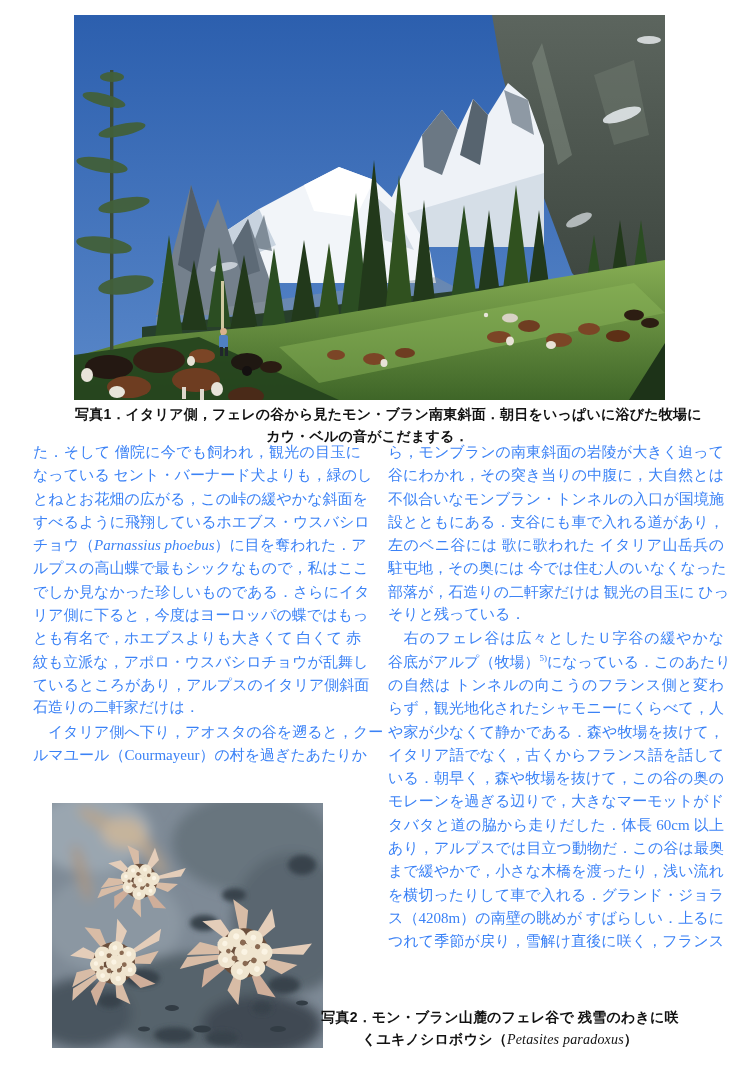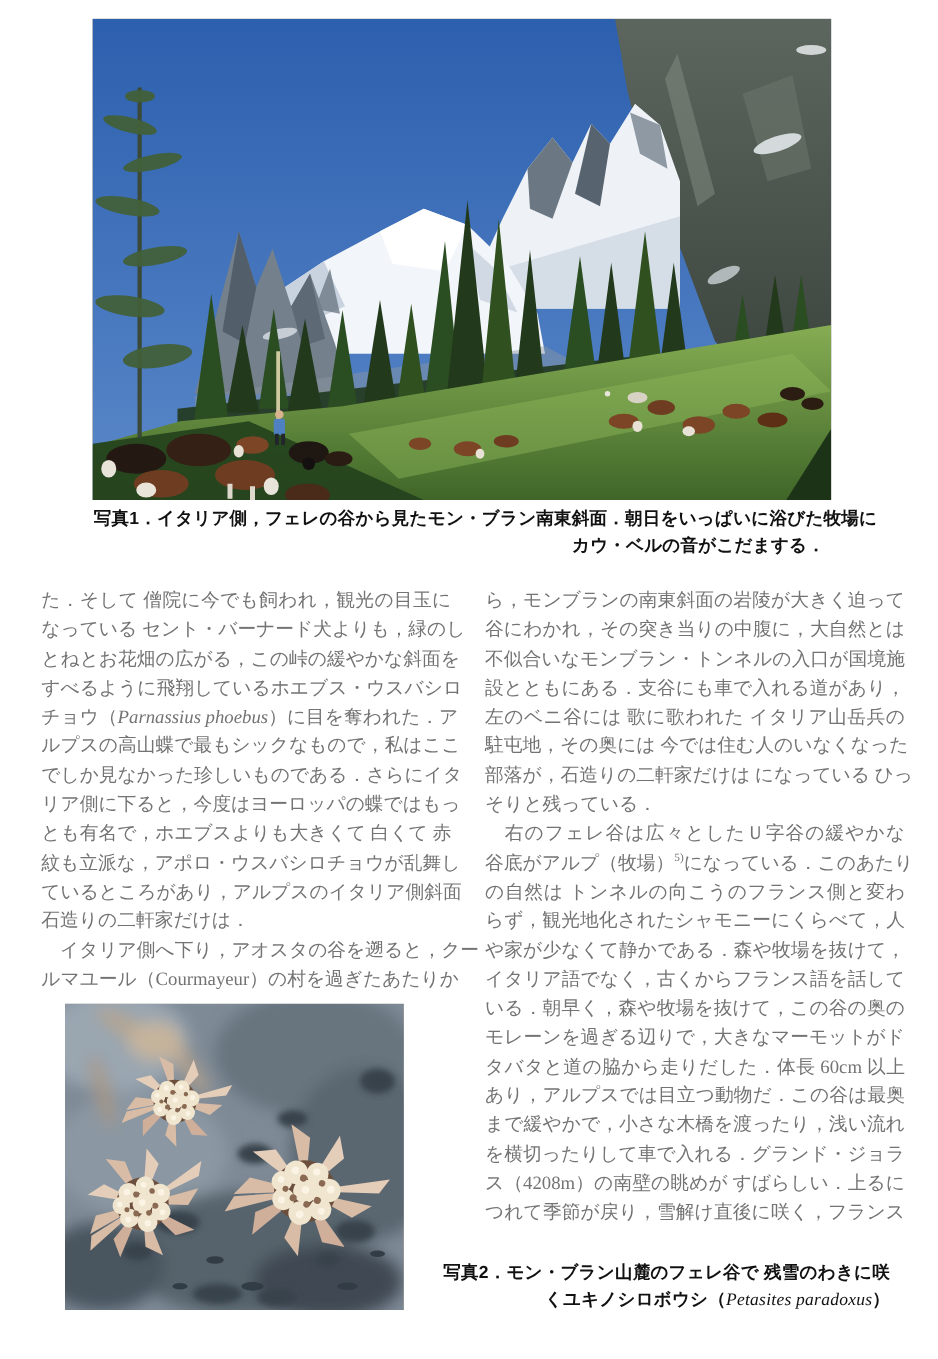--- a/index.html
+++ b/index.html
@@ -4,24 +4,24 @@
 <style>
   html,body{margin:0;padding:0;}
   body{width:750px;height:1087px;position:relative;background:#ffffff;overflow:hidden;
        font-family:"Liberation Serif","DejaVu Serif",serif;color:var(--c-ink,#1d1d1d);}
   
   .photo{position:absolute;overflow:hidden;background:#888;}
   .photo svg{display:block;}
   
   .caption{position:absolute;font-family:"Liberation Sans","DejaVu Sans",sans-serif;
            font-weight:600;font-size:14px;letter-spacing:.2px;color:#111;}
-  .caption .line{height:21.5px;line-height:21.5px;text-align:right;white-space:nowrap;}
+  .caption .line{height:21.5px;line-height:21.5px;text-align:center;white-space:nowrap;}
   .caption i{font-family:"Liberation Serif","DejaVu Serif",serif;font-weight:500;}
   
-  .col{position:absolute;top:470px;font-size:15px;color:#737373;}
+  .col{position:absolute;top:441px;font-size:15px;color:#3b82f6;}
   .col .line{height:23.3px;line-height:23.3px;text-align:justify;text-align-last:justify;
              text-justify:inter-character;white-space:nowrap;}
   .col .line.para-end{text-align-last:left;font-family:Liberation Mono, monospace;}
   .col i{font-style:italic;}
   sup{font-size:9px;vertical-align:super;line-height:0;}
   #left-col{left:33px;width:328px;}
   #right-col{left:388px;width:336px;}
 </style>
 </head>
 <body>
@@ -183,21 +183,21 @@
     <div class="line">　イタリア側へ下り，アオスタの谷を遡ると，クー</div>
     <div class="line">ルマユール（Courmayeur）の村を過ぎたあたりか</div>
   </div>
 <div id="right-col" class="col">
     <div class="line">ら，モンブランの南東斜面の岩陵が大きく迫って</div>
     <div class="line">谷にわかれ，その突き当りの中腹に，大自然とは</div>
     <div class="line">不似合いなモンブラン・トンネルの入口が国境施</div>
     <div class="line">設とともにある．支谷にも車で入れる道があり，</div>
     <div class="line">左のベニ谷には 歌に歌われた イタリア山岳兵の</div>
     <div class="line">駐屯地，その奥には 今では住む人のいなくなった</div>
-    <div class="line">部落が，石造りの二軒家だけは になっている ひっ</div>
+    <div class="line">部落が，石造りの二軒家だけは 観光の目玉に ひっ</div>
     <div class="line para-end">そりと残っている．</div>
     <div class="line">　右のフェレ谷は広々としたＵ字谷の緩やかな</div>
     <div class="line">谷底がアルプ（牧場）<sup>5)</sup>になっている．このあたり</div>
     <div class="line">の自然は トンネルの向こうのフランス側と変わ</div>
     <div class="line">らず，観光地化されたシャモニーにくらべて，人</div>
     <div class="line">や家が少なくて静かである．森や牧場を抜けて，</div>
     <div class="line">イタリア語でなく，古くからフランス語を話して</div>
     <div class="line">いる．朝早く，森や牧場を抜けて，この谷の奥の</div>
     <div class="line">モレーンを過ぎる辺りで，大きなマーモットがド</div>
     <div class="line">タバタと道の脇から走りだした．体長 60cm 以上</div>
@@ -296,16 +296,16 @@
     <g fill="#323c44">
       <ellipse cx="120" cy="205" rx="7" ry="3"></ellipse>
         <ellipse cx="150" cy="226" rx="9" ry="3.5"></ellipse>
       <ellipse cx="92" cy="226" rx="6" ry="2.6"></ellipse>
         <ellipse cx="226" cy="226" rx="8" ry="3"></ellipse>
       <ellipse cx="250" cy="200" rx="6" ry="2.6"></ellipse>
     </g>
   </svg>
 </figure>
 
-<figcaption class="caption" style="left:352px;top:1007px;width:360px;">
+<figcaption class="caption" style="left:320px;top:1007px;width:360px;">
     <div class="line">写真2．モン・ブラン山麓のフェレ谷で 残雪のわきに咲</div>
     <div class="line para-end">くユキノシロボウシ（<i>Petasites paradoxus</i>）</div>
   </figcaption>
 
 </body></html>

